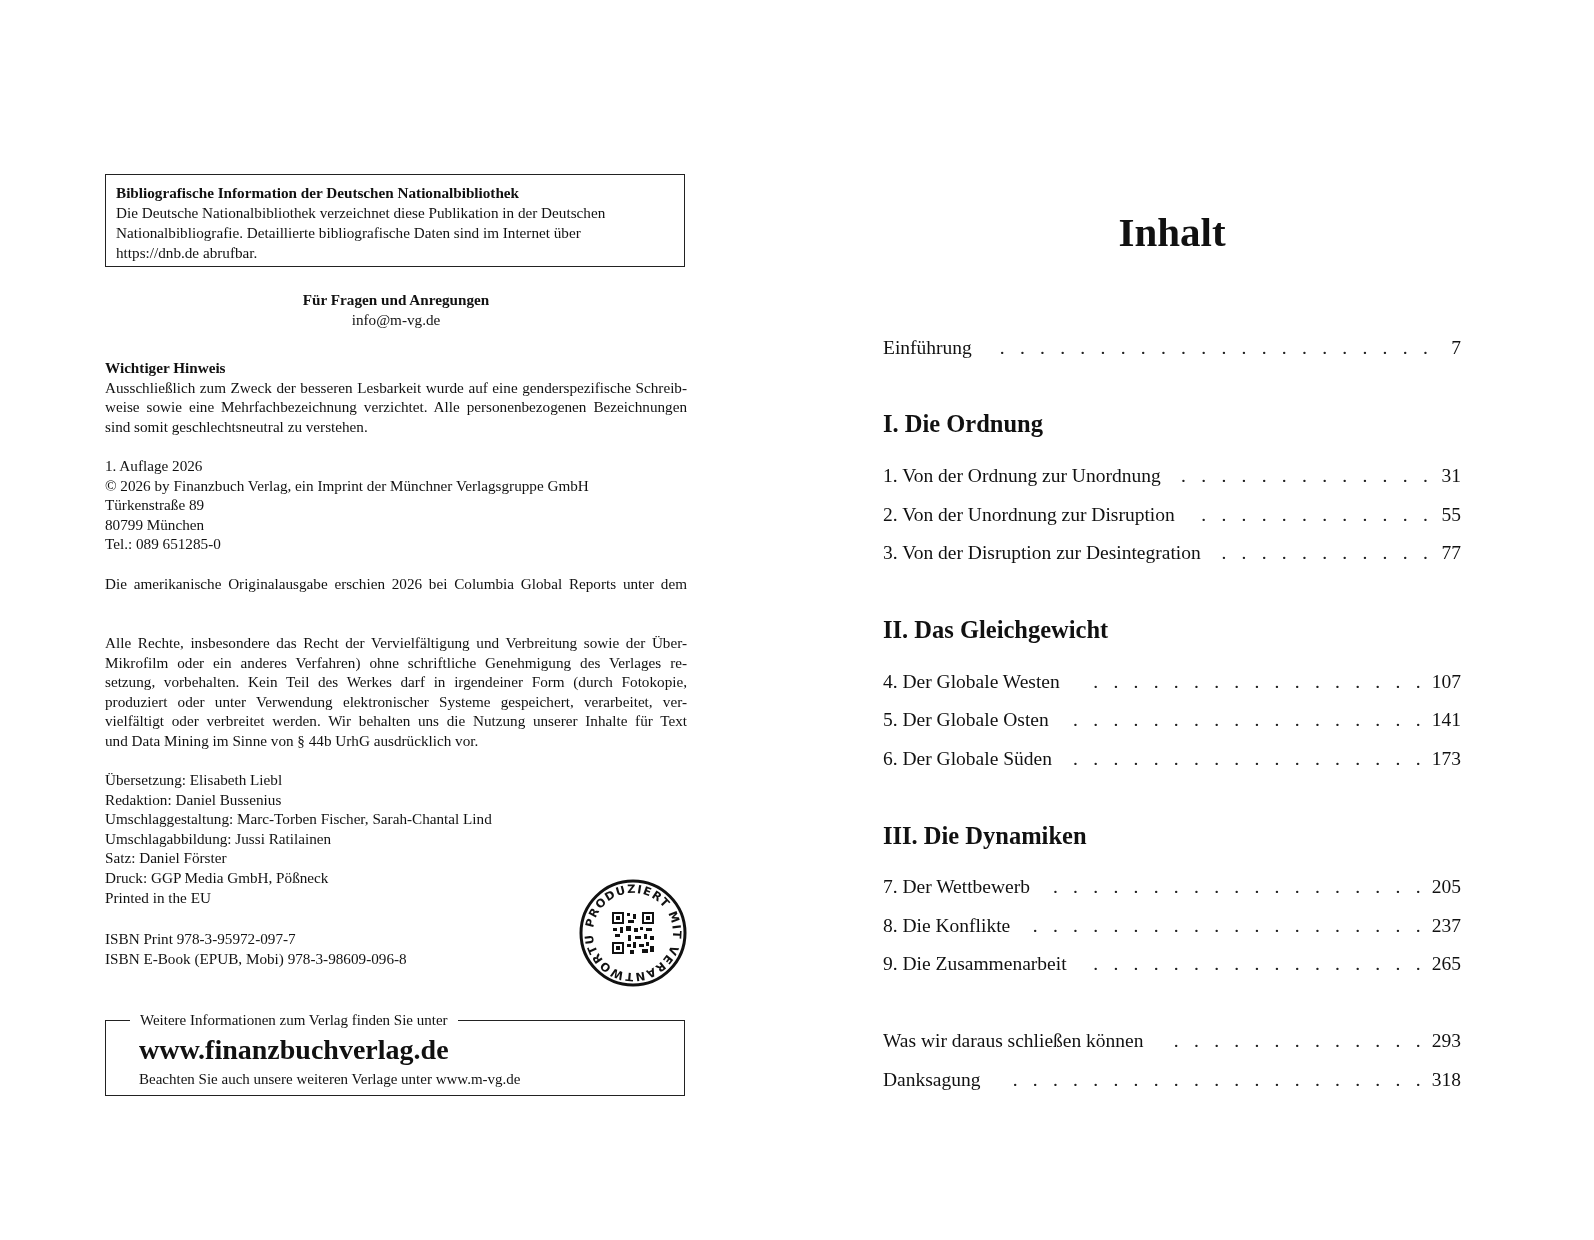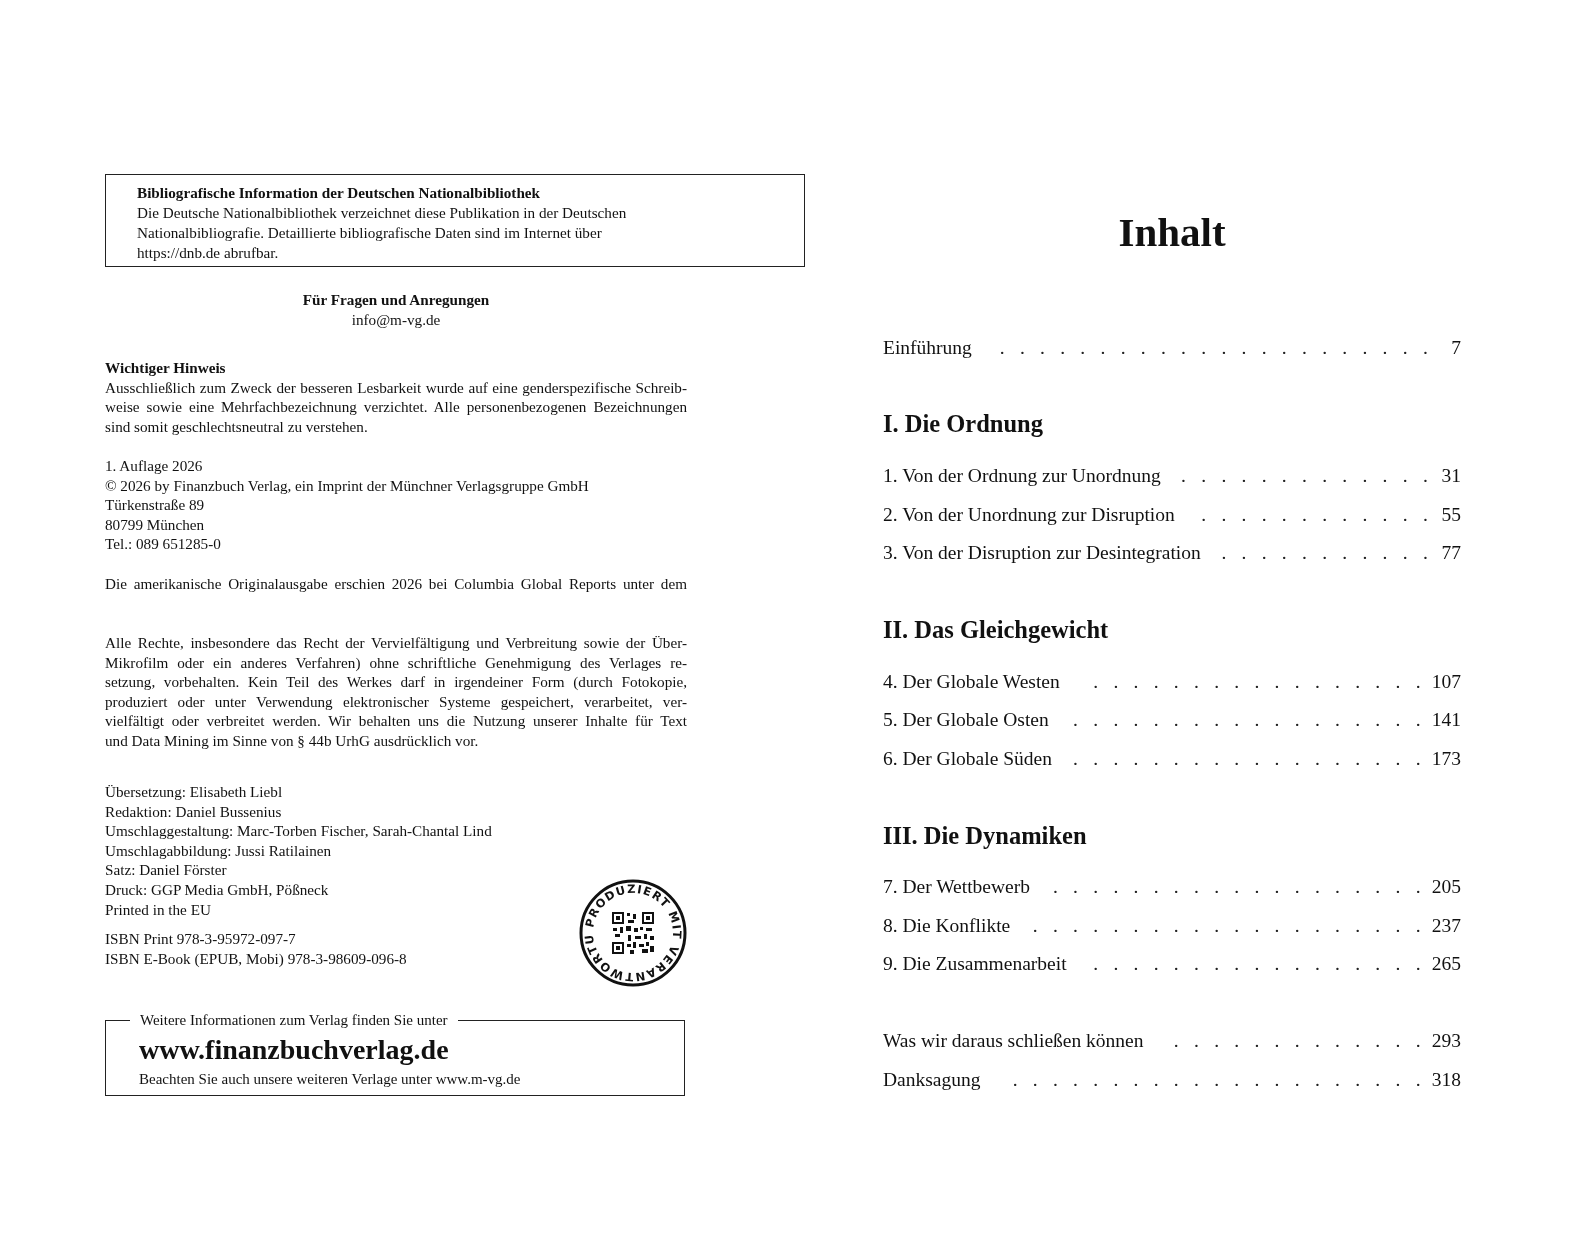--- a/index.html
+++ b/index.html
@@ -6,22 +6,22 @@
   body {
     width: 1594px; height: 1240px; position: relative; overflow: hidden;
     font-family: "Liberation Serif", "DejaVu Serif", serif; color: #111111;
   }
   .page { position: absolute; top: 0; height: 1240px; }
   .page-left { left: 0; width: 797px; }
   .page-right { left: 797px; width: 797px; }
 
   
   .bib-box {
-    position: absolute; left: 105px; top: 174px; width: 700px; height: 93px;
-    border: 1.5px solid #222; box-sizing: border-box; padding: 8px 16px 0 31px;
+    position: absolute; left: 105px; top: 174px; width: 580px; height: 93px;
+    border: 1.5px solid #222; box-sizing: border-box; padding: 8px 16px 0 10px;
     font-size: 15.2px; line-height: 20px;
   }
   .bib-box .title { font-weight: bold; }
   .block {
     position: absolute; left: 105px; width: 582px;
     font-size: 15.2px; line-height: 19.6px;
   }
   .block .title { font-weight: bold; }
   .line { display: block; white-space: nowrap; }
   .jl { display: block; text-align: justify; text-align-last: justify; }
@@ -106,21 +106,21 @@
 
   <div class="block" style="top:633px;">
     <span class="jl">Alle Rechte, insbesondere das Recht der Vervielfältigung und Verbreitung sowie der Über-</span>
     <span class="jl">Mikrofilm oder ein anderes Verfahren) ohne schriftliche Genehmigung des Verlages re-</span>
     <span class="jl">setzung, vorbehalten. Kein Teil des Werkes darf in irgendeiner Form (durch Fotokopie,</span>
     <span class="jl">produziert oder unter Verwendung elektronischer Systeme gespeichert, verarbeitet, ver-</span>
     <span class="jl">vielfältigt oder verbreitet werden. Wir behalten uns die Nutzung unserer Inhalte für Text</span>
     <span class="line">und Data Mining im Sinne von § 44b UrhG ausdrücklich vor.</span>
   </div>
 
-  <div class="block" style="top:770px;margin-top:12px;">
+  <div class="block" style="top:770px;">
     <span class="line">Übersetzung: Elisabeth Liebl</span>
     <span class="line">Redaktion: Daniel Bussenius</span>
     <span class="line">Umschlaggestaltung: Marc-Torben Fischer, Sarah-Chantal Lind</span>
     <span class="line">Umschlagabbildung: Jussi Ratilainen</span>
     <span class="line">Satz: Daniel Förster</span>
     <span class="line">Druck: GGP Media GmbH, Pößneck</span>
     <span class="line">Printed in the EU</span>
   </div>
 
   <div class="block" style="top:929px;">

